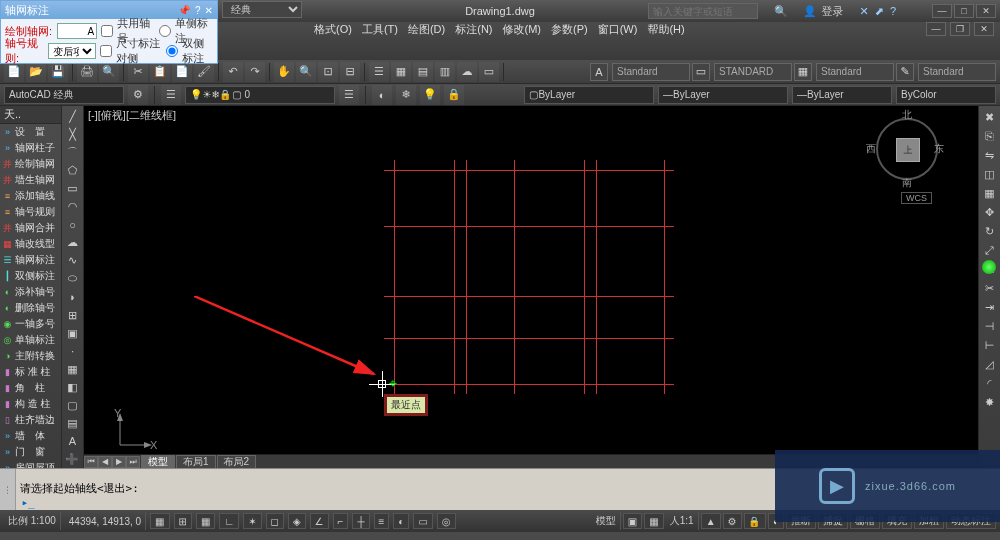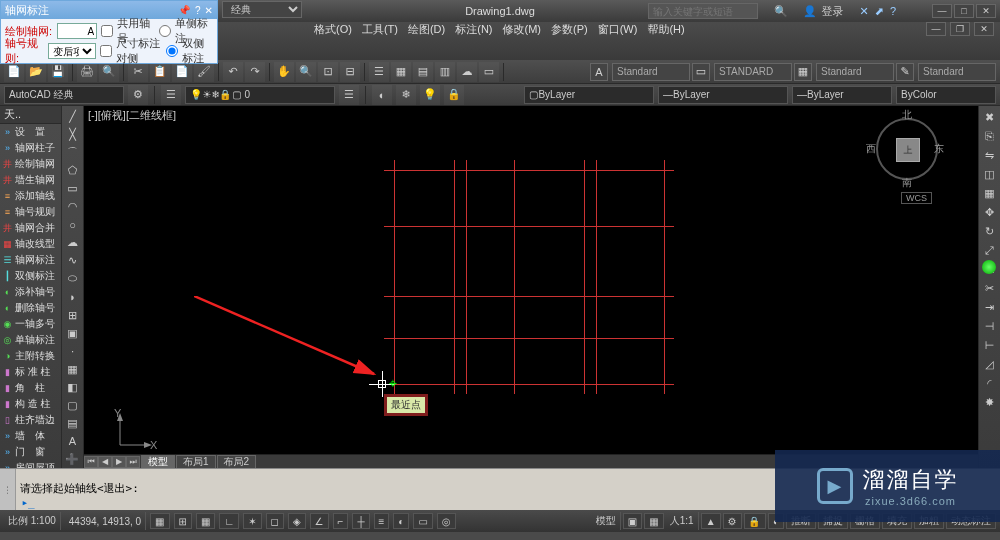--- a/index.html
+++ b/index.html
@@ -480,16 +480,15 @@
     <div class="status-btn">栅格</div>
     <div class="status-btn">填充</div>
     <div class="status-btn">加粗</div>
     <div class="status-btn">动态标注</div>
   </div>
 </div>
 
 <div class="watermark">
   <div class="wm-play">▶</div>
   <div class="wm-text">
-    <div class="wm-main">溜溜自学</div>
     <div class="wm-sub">zixue.3d66.com</div>
   </div>
 </div>
 
 </body></html>

